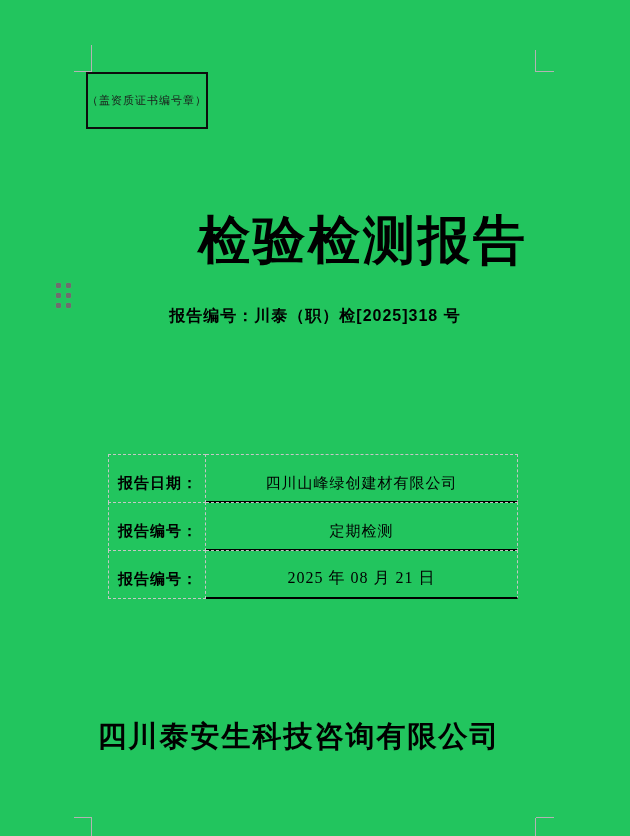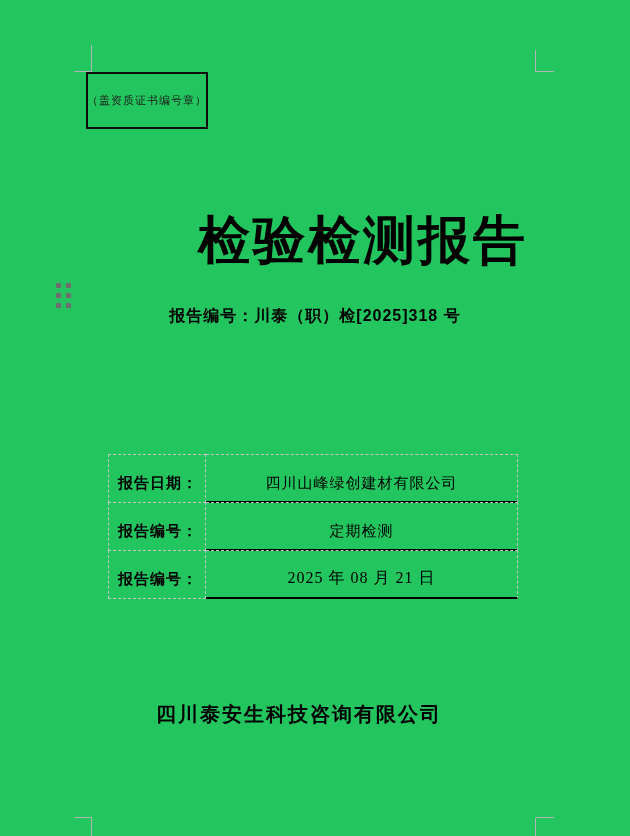--- a/index.html
+++ b/index.html
@@ -134,24 +134,24 @@
   }
   .t-value.serif-val {
     font-family: Liberation Serif, serif;
     font-size: 16px;
   }
 
   
   .footer-company {
     position: absolute;
     left: 0;
-    top: 698px;
+    top: 720px;
     width: 598px;
     text-align: center;
-    font-size: 20px;
+    font-size: 29px;
     font-weight: 700;
     letter-spacing: 2px;
     line-height: 32px;
     white-space: nowrap;
   }
 </style>
 </head>
 <body>
 
 <div id="page">

